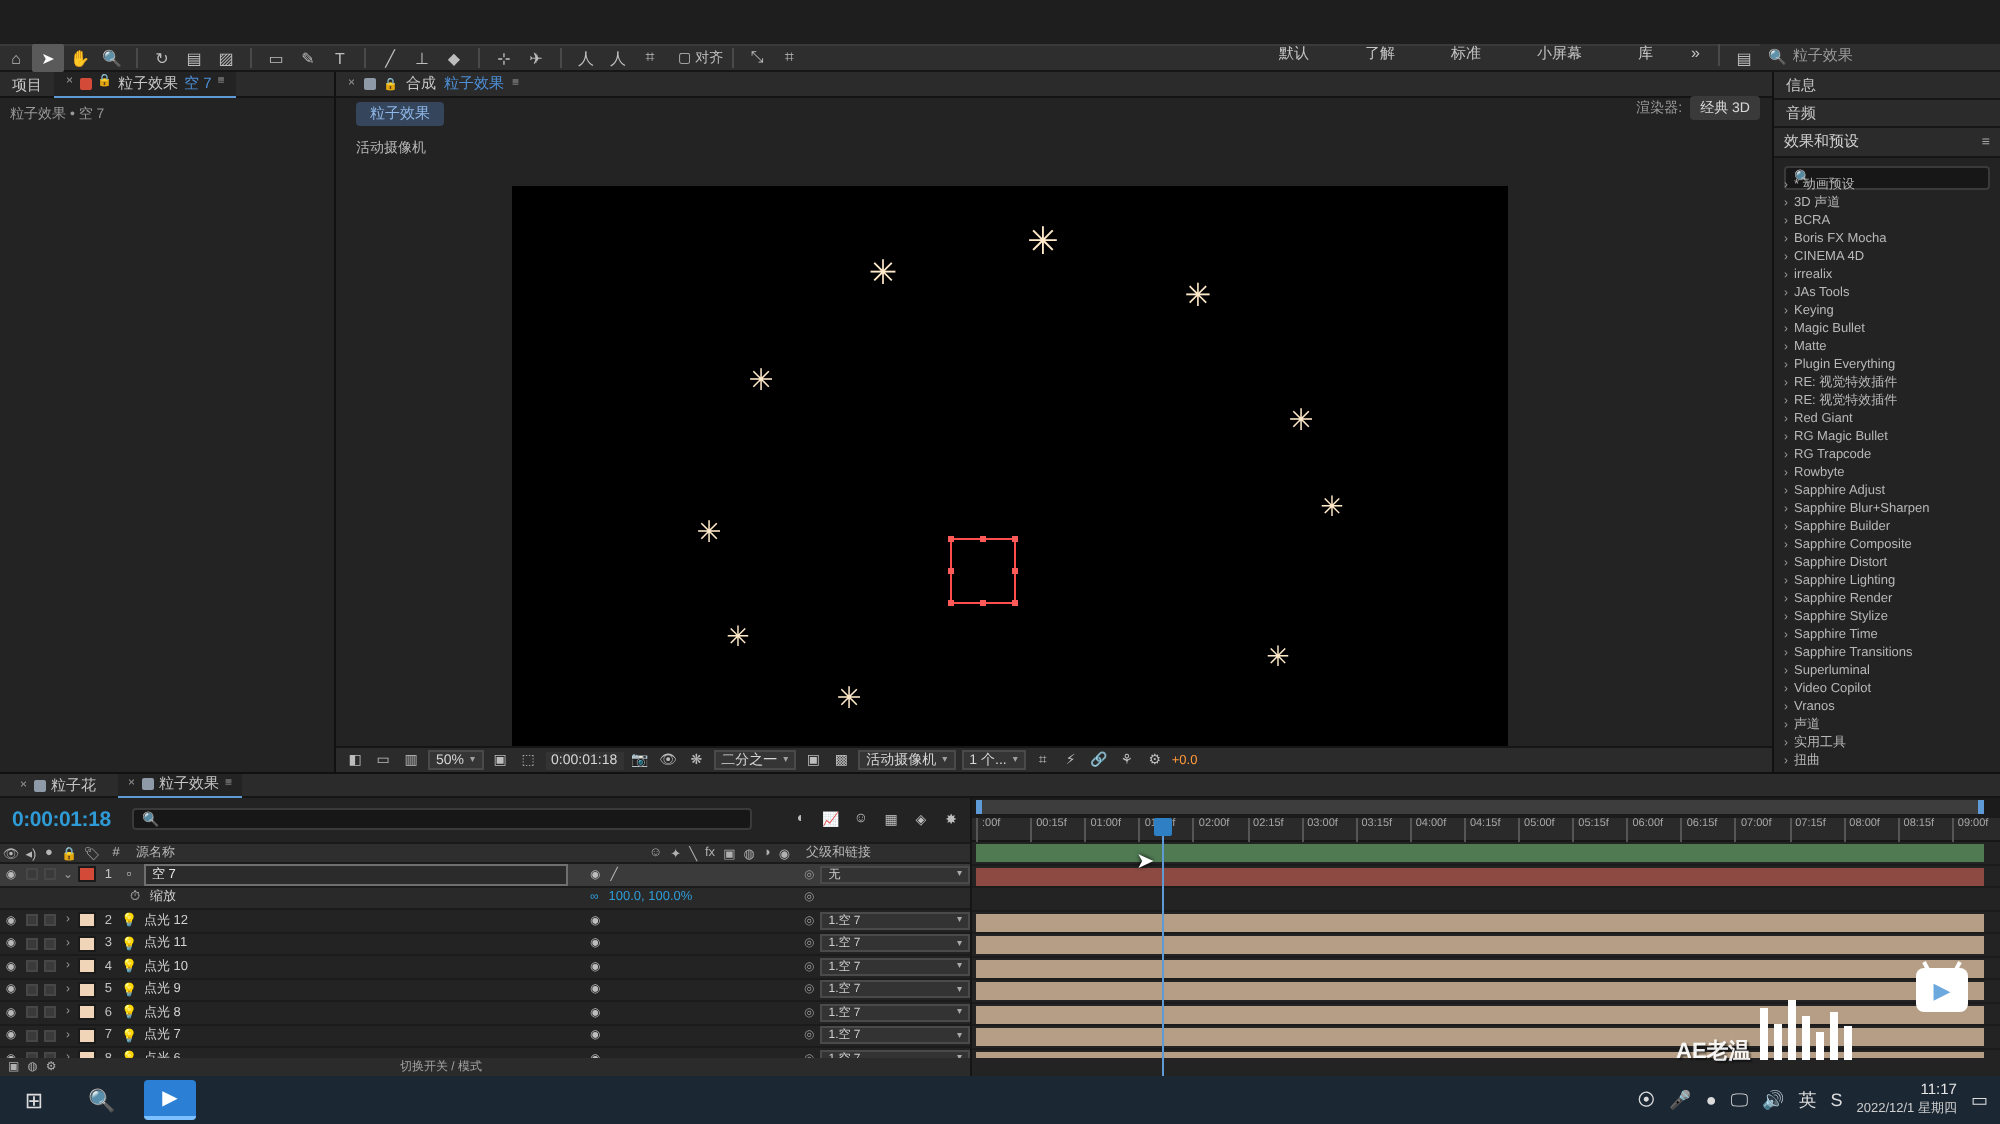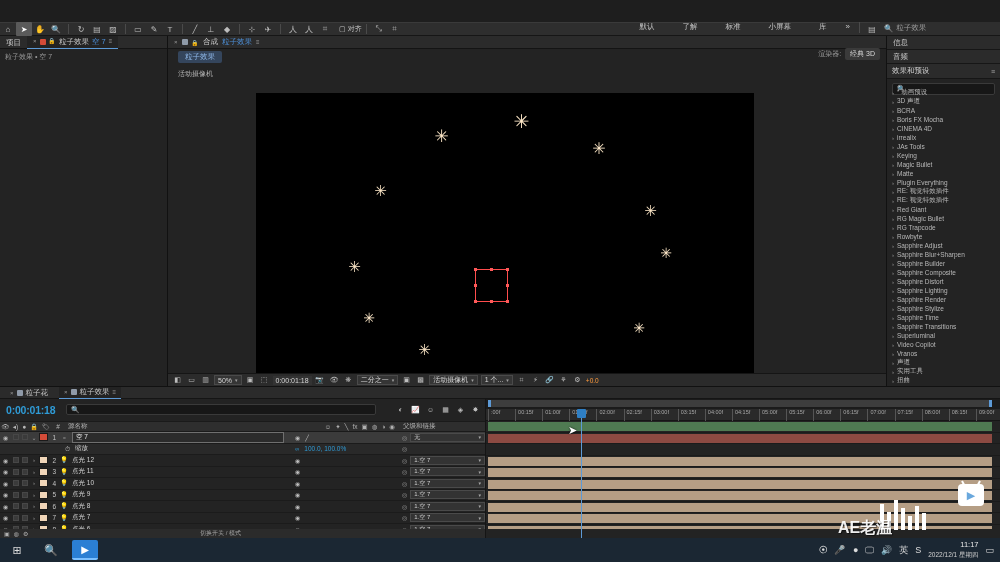--- a/index.html
+++ b/index.html
@@ -217,21 +217,21 @@
                height:9px; display:flex;align-items:center;}
 
   
   .subtitle{
     position:absolute; left:0; right:0; top:470px; text-align:center;
     font-size:26px; color:#fff; font-weight:bold; z-index:30;
     text-shadow: 1px 1px 0 #000, -1px 1px 0 #000, 1px -1px 0 #000, -1px -1px 0 #000;
     letter-spacing:2px;
   }
   .watermark{
-    position:absolute; left:838px; top:518px; font-size:16px; color:#fff;
+    position:absolute; left:838px; top:518px; font-size:11px; color:#fff;
     font-weight:bold; z-index:30; opacity:.92;
     text-shadow: 1px 1px 1px rgba(0,0,0,.6);
   }
   .wm-play{
     position:absolute; left:958px; top:484px; width:26px; height:22px;
     background:#fff; border-radius:4px; z-index:30; display:flex;
     align-items:center;justify-content:center; color:#6aa8dd; font-size:11px;
   }
   .wm-play:before{ content:''; position:absolute; top:-5px; left:4px; width:7px;height:6px;
                    border-left:2px solid #fff; transform:rotate(-28deg);}

